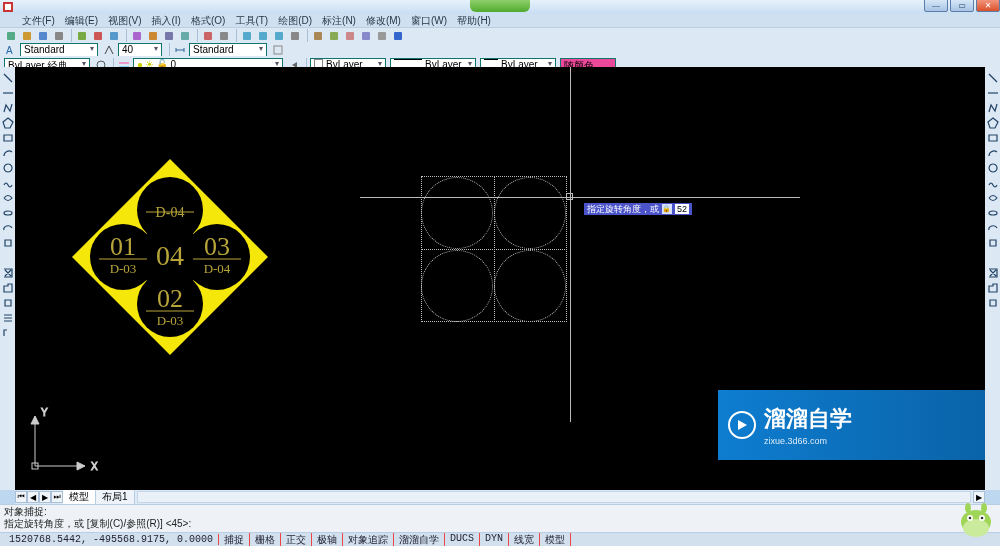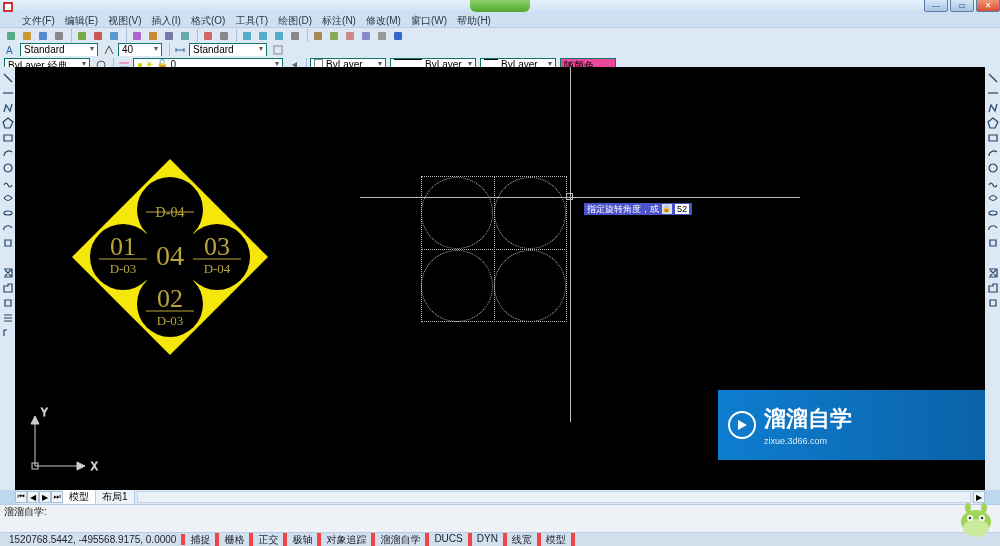--- a/index.html
+++ b/index.html
@@ -26,21 +26,21 @@
   .righttool { position:absolute; top:67px; right:0; width:15px; bottom:56px; background:#dde8f5; display:flex; flex-direction:column; align-items:center; padding-top:4px; }
   .vbtn { width:13px; height:13px; margin-bottom:2px; display:flex; align-items:center; justify-content:center; }
   .vbtn svg { width:12px; height:12px; }
   .scrollh { position:absolute; left:15px; right:15px; bottom:42px; height:14px; background:#dde8f5; display:flex; align-items:center; }
   .htabs { display:flex; height:14px; font-size:10px; }
   .htab { padding:0 6px; background:#eef3f9; border-right:1px solid #b7cee3; display:flex; align-items:center; }
   .htab.active { background:#fff; }
   .sarrow { width:12px; height:12px; border:1px solid #aac0d8; background:#f0f5fa; display:flex; align-items:center; justify-content:center; font-size:8px; }
   .cmdarea { position:absolute; left:0; right:0; bottom:12px; height:30px; background:#eef2f6; border-top:1px solid #b7cee3; font-size:10px; color:#222; padding:1px 4px; line-height:1.2; }
   .statusbar { position:absolute; left:0; right:0; bottom:0; height:14px; background:#d2e0ee; border-top:1px solid #b7cee3; display:flex; align-items:center; font-size:10px; color:#223; padding:0 4px; }
-  .statusbar .cell { padding:0 5px; border-right:4px solid #ef4444; }
+  .statusbar .cell { padding:0 5px; border-right:1px solid #ef4444;font-family:Liberation Mono, monospace; }
   .ucs { position:absolute; left:18px; bottom:10px; color:#fff; font-size:10px; }
   .crosshair-v { position:absolute; width:1px; background:#bbb; }
   .crosshair-h { position:absolute; height:1px; background:#bbb; }
   .dyninput { position:absolute; display:flex; align-items:center; background:#4a53c9; color:#fff; font-size:9px; height:12px; padding:0 3px; }
   .dyninput .field { background:#fff; color:#000; padding:0 2px; margin-left:3px; min-width:14px; text-align:right; }
   .dyninput .lock { width:10px; height:10px; background:#d7dffd; margin-left:3px; display:flex; align-items:center; justify-content:center; font-size:7px; color:#334; }
   .selection { position:absolute; border:1px dotted #bbb; }
   .selcircle { position:absolute; border:1px dotted #bbb; border-radius:50%; }
   .watermark { position:absolute; right:0; bottom:30px; width:267px; height:70px; background:linear-gradient(90deg,#0e7dd0,#0a63a8); display:flex; align-items:center; padding-left:10px; color:#fff; font-size:22px; font-weight:bold; }
   .watermark .play { width:28px; height:28px; border:2px solid #fff; border-radius:50%; margin-right:8px; display:flex; align-items:center; justify-content:center; }
@@ -551,21 +551,22 @@
     <div class="sarrow">⏭</div>
     <div class="htabs" id="htabs">
         <div class="htab active">模型</div>
         <div class="htab">布局1</div>
       </div>
     <div style="flex:1;background:#eaf0f7;border:1px solid #c4d5e7;height:12px;margin:0 2px"></div>
     <div class="sarrow">▶</div>
   </div>
 
   <div class="cmdarea">
-    <div>溜溜自学:</div>
+    <div>对象捕捉:</div>
+    <div>指定旋转角度，或 [复制(C)/参照(R)] &lt;45&gt;:</div>
   </div>
 
   <div class="statusbar">
     <div class="cell" style="min-width:180px">1520768.5442, -495568.9175, 0.0000</div>
     <div id="statusbtns" style="display:flex">
         <div class="cell">捕捉</div>
         <div class="cell">栅格</div>
         <div class="cell">正交</div>
         <div class="cell">极轴</div>
         <div class="cell">对象追踪</div>

